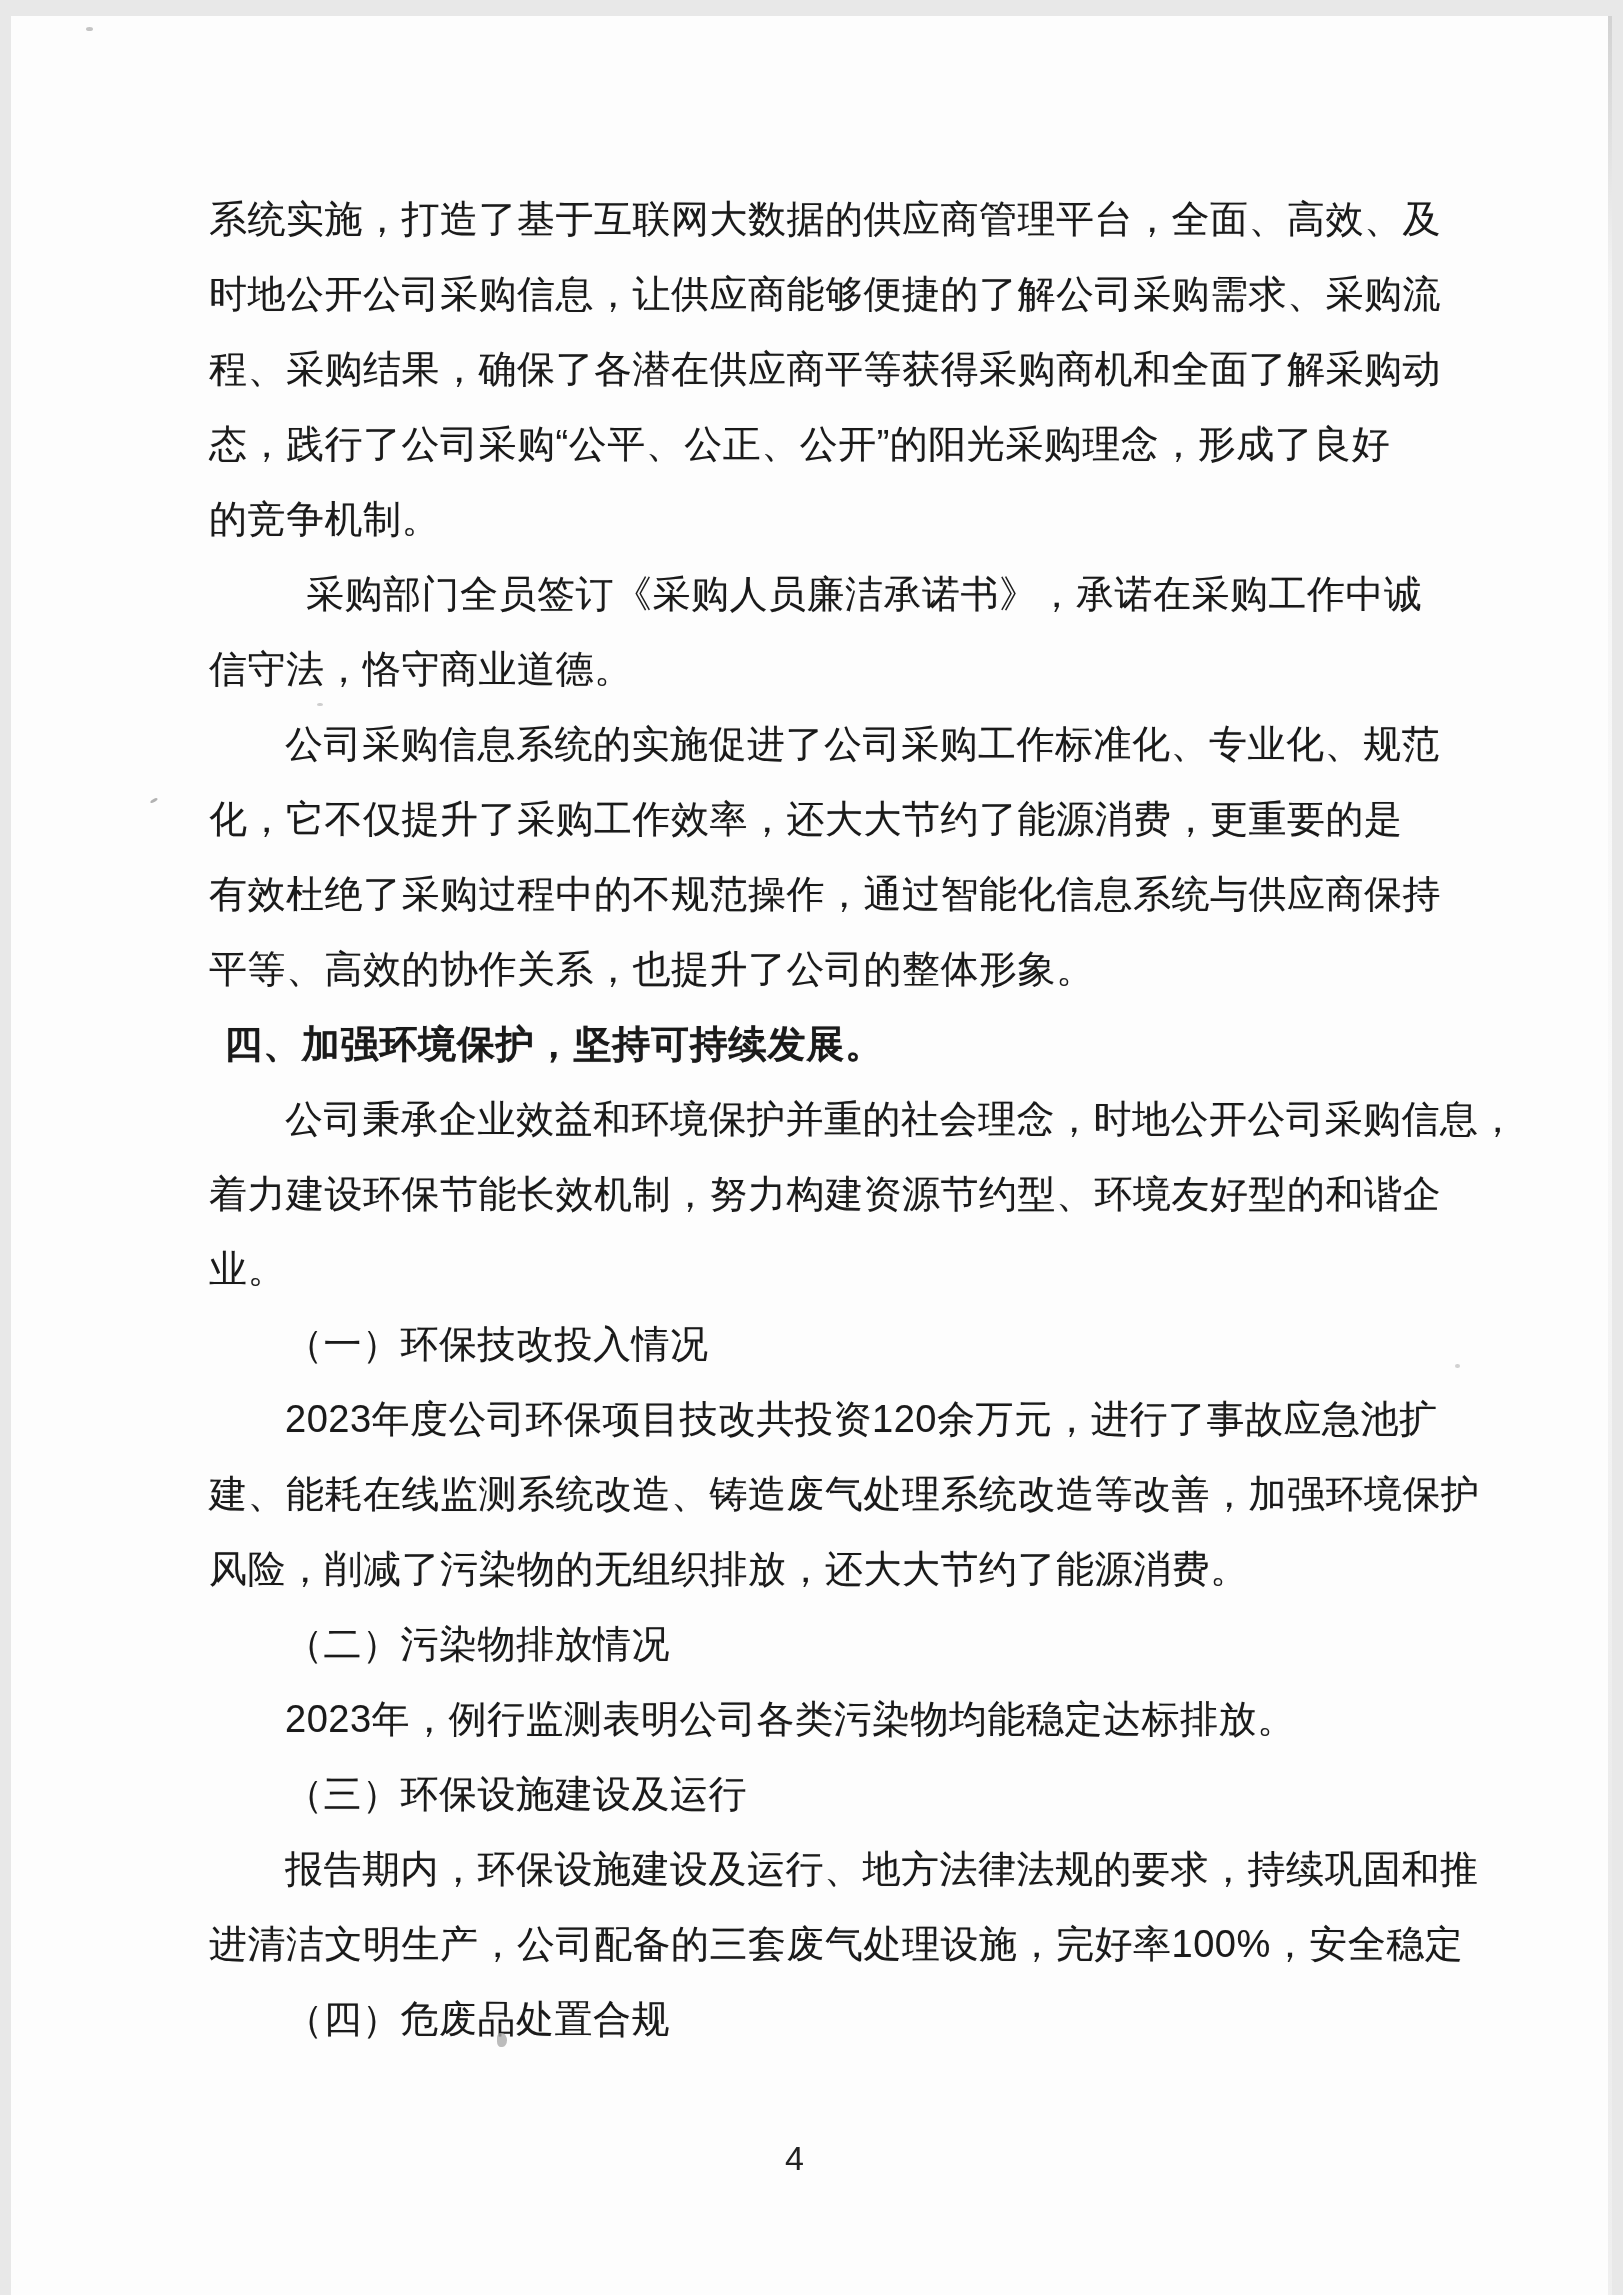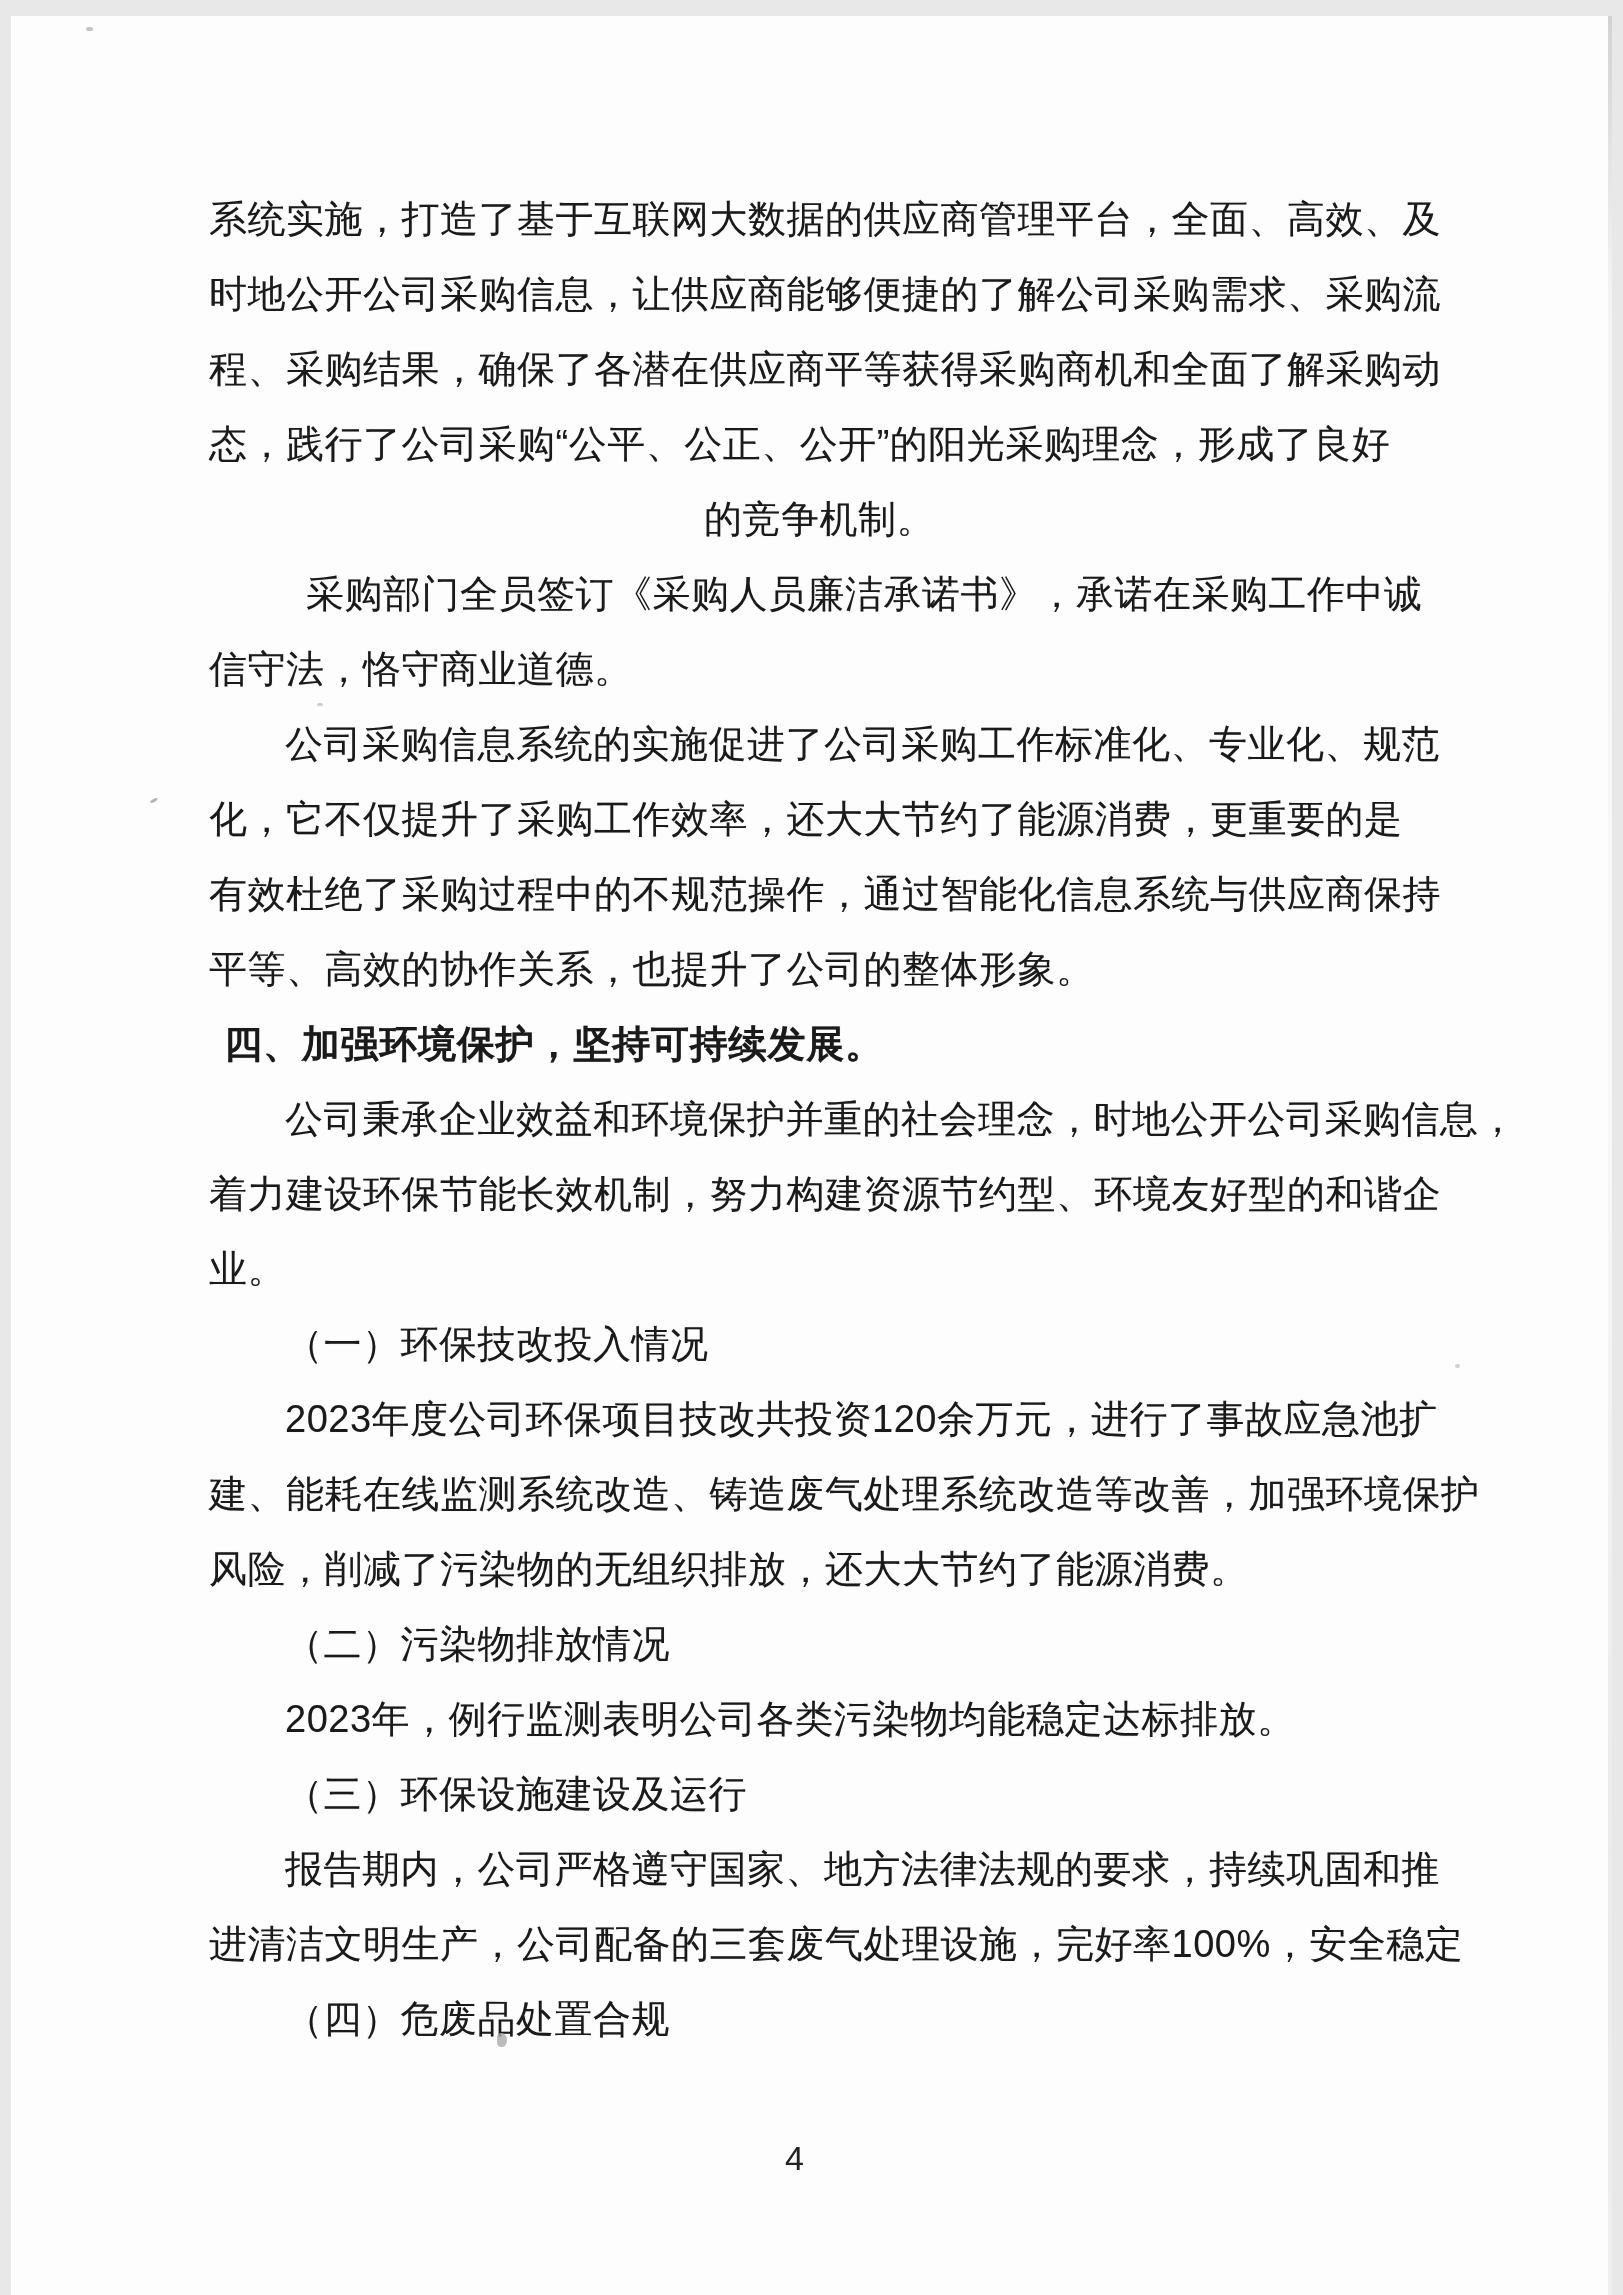--- a/index.html
+++ b/index.html
@@ -74,39 +74,39 @@
 </style>
 </head>
 <body>
 
 <div class="page">
   <div class="content" id="lines-container">
       <div class="line" style="text-indent: 0em;">系统实施，打造了基于互联网大数据的供应商管理平台，全面、高效、及</div>
       <div class="line" style="text-indent: 0em;">时地公开公司采购信息，让供应商能够便捷的了解公司采购需求、采购流</div>
       <div class="line" style="text-indent: 0em;">程、采购结果，确保了各潜在供应商平等获得采购商机和全面了解采购动</div>
       <div class="line" style="text-indent: 0em;">态，践行了公司采购“公平、公正、公开”的阳光采购理念，形成了良好</div>
-      <div class="line" style="text-indent: 0em; text-align: center;">的竞争机制。</div>
+      <div class="line" style="text-indent: 0em;">的竞争机制。</div>
       <div class="line" style="text-indent: 2.55em;">采购部门全员签订《采购人员廉洁承诺书》，承诺在采购工作中诚</div>
       <div class="line" style="text-indent: 0em;">信守法，恪守商业道德。</div>
       <div class="line" style="text-indent: 2em;">公司采购信息系统的实施促进了公司采购工作标准化、专业化、规范</div>
       <div class="line" style="text-indent: 0em;">化，它不仅提升了采购工作效率，还大大节约了能源消费，更重要的是</div>
       <div class="line" style="text-indent: 0em;">有效杜绝了采购过程中的不规范操作，通过智能化信息系统与供应商保持</div>
       <div class="line" style="text-indent: 0em;">平等、高效的协作关系，也提升了公司的整体形象。</div>
       <div class="line bold" style="text-indent: 0.4em;">四、加强环境保护，坚持可持续发展。</div>
       <div class="line" style="text-indent: 2em;">公司秉承企业效益和环境保护并重的社会理念，时地公开公司采购信息，</div>
       <div class="line" style="text-indent: 0em;">着力建设环保节能长效机制，努力构建资源节约型、环境友好型的和谐企</div>
       <div class="line" style="text-indent: 0em;">业。</div>
       <div class="line" style="text-indent: 2em;">（一）环保技改投入情况</div>
       <div class="line" style="text-indent: 2em;">2023年度公司环保项目技改共投资120余万元，进行了事故应急池扩</div>
       <div class="line" style="text-indent: 0em;">建、能耗在线监测系统改造、铸造废气处理系统改造等改善，加强环境保护</div>
       <div class="line" style="text-indent: 0em;">风险，削减了污染物的无组织排放，还大大节约了能源消费。</div>
       <div class="line" style="text-indent: 2em;">（二）污染物排放情况</div>
       <div class="line" style="text-indent: 2em;">2023年，例行监测表明公司各类污染物均能稳定达标排放。</div>
       <div class="line" style="text-indent: 2em;">（三）环保设施建设及运行</div>
-      <div class="line" style="text-indent: 2em;">报告期内，公司严格遵守国家、地方法律法规的要求，持续巩固和推</div>
+      <div class="line" style="text-indent: 2em;">报告期内，环保设施建设及运行、地方法律法规的要求，持续巩固和推</div>
       <div class="line" style="text-indent: 0em;">进清洁文明生产，公司配备的三套废气处理设施，完好率100%，安全稳定</div>
       <div class="line" style="text-indent: 2em;">（四）危废品处置合规</div>
     </div>
 
   <div class="page-number">4</div>
 
   <div class="edge-shadow"></div>
   <div class="speck s1"></div>
   <div class="speck s2"></div>
   <div class="speck s3"></div>

